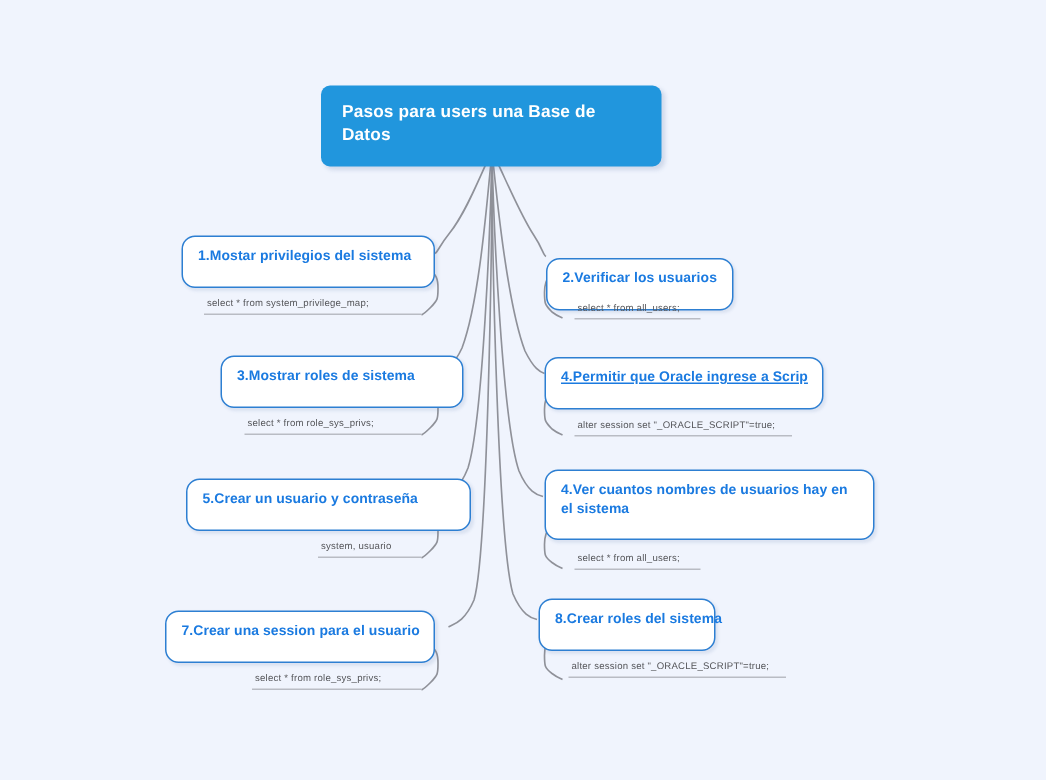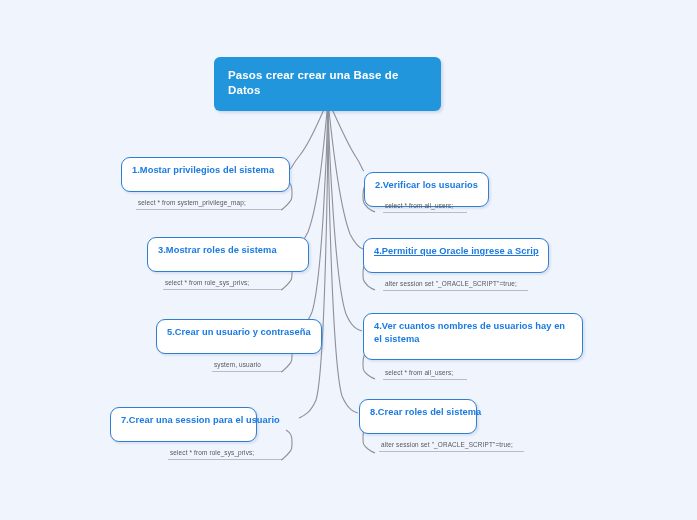--- a/index.html
+++ b/index.html
@@ -109,39 +109,39 @@
       <path d="M286,342 C291,345 292,348 292,354 C292,361 292,362 287,367 C283,371 283,371 281,372"></path>
       <path d="M286,430 C291,433 292,436 292,442 C292,449 292,450 287,455 C283,459 283,459 281,460"></path>
 
       <path d="M367,183 C364,186 363,189 363,195 C363,202 363,203 368,208 C372,211 373,211 375,212"></path>
       <path d="M367,261 C364,264 363,267 363,273 C363,280 363,281 368,286 C372,289 373,289 375,290"></path>
       <path d="M367,351 C364,354 363,357 363,363 C363,370 363,371 368,375 C372,378 373,378 375,379"></path>
       <path d="M367,425 C364,428 363,431 363,437 C363,444 363,445 368,449 C372,452 373,452 375,453"></path>
     </g>
   </svg>
 
-  <div class="root-node">Pasos crear crear una Base de Datos</div>
+  <div class="root-node">Pasos para users una Base de Datos</div>
 
   <div class="node" style="left:121px; top:157px; width:169px;">1.Mostar privilegios del sistema</div>
   <div class="sublabel" style="left:136px; top:200px; width:145px;">select * from system_privilege_map;</div>
 
   <div class="node" style="left:364px; top:160px; width:125px;margin-top:12px;">2.Verificar los usuarios</div>
   <div class="sublabel" style="left:383px; top:203px; width:84px;">select * from all_users;</div>
 
   <div class="node" style="left:147px; top:237px; width:162px;">3.Mostrar roles de sistema</div>
   <div class="sublabel" style="left:163px; top:280px; width:118px;">select * from  role_sys_privs;</div>
 
   <div class="node" style="left:363px; top:238px; width:186px;text-decoration:underline;">4.Permitir que Oracle ingrese a Scrip</div>
   <div class="sublabel" style="left:383px; top:281px; width:145px;">alter session set "_ORACLE_SCRIPT"=true;</div>
 
-  <div class="node" style="left:124px; top:319px; width:166px;margin-left:32px;">5.Crear un usuario y contraseña</div>
+  <div class="node" style="left:124px; top:319px; width:190px;">5.Crear un usuario y contraseña</div>
   <div class="sublabel" style="left:212px; top:362px; width:69px;">system, usuario</div>
 
   <div class="node wrap" style="left:363px; top:313px; width:220px;">4.Ver cuantos nombres de usuarios hay en el sistema</div>
   <div class="sublabel" style="left:383px; top:370px; width:84px;">select * from all_users;</div>
 
-  <div class="node" style="left:110px; top:407px; width:147px;">7.Crear una session para el usuario</div>
+  <div class="node" style="left:110px; top:407px; width:180px;">7.Crear una session para el usuario</div>
   <div class="sublabel" style="left:168px; top:450px; width:113px;">select * from  role_sys_privs;</div>
 
   <div class="node" style="left:359px; top:399px; width:118px;">8.Crear roles del sistema</div>
   <div class="sublabel" style="left:379px; top:442px; width:145px;">alter session set "_ORACLE_SCRIPT"=true;</div>
 
 </div>
 
 </body></html>

